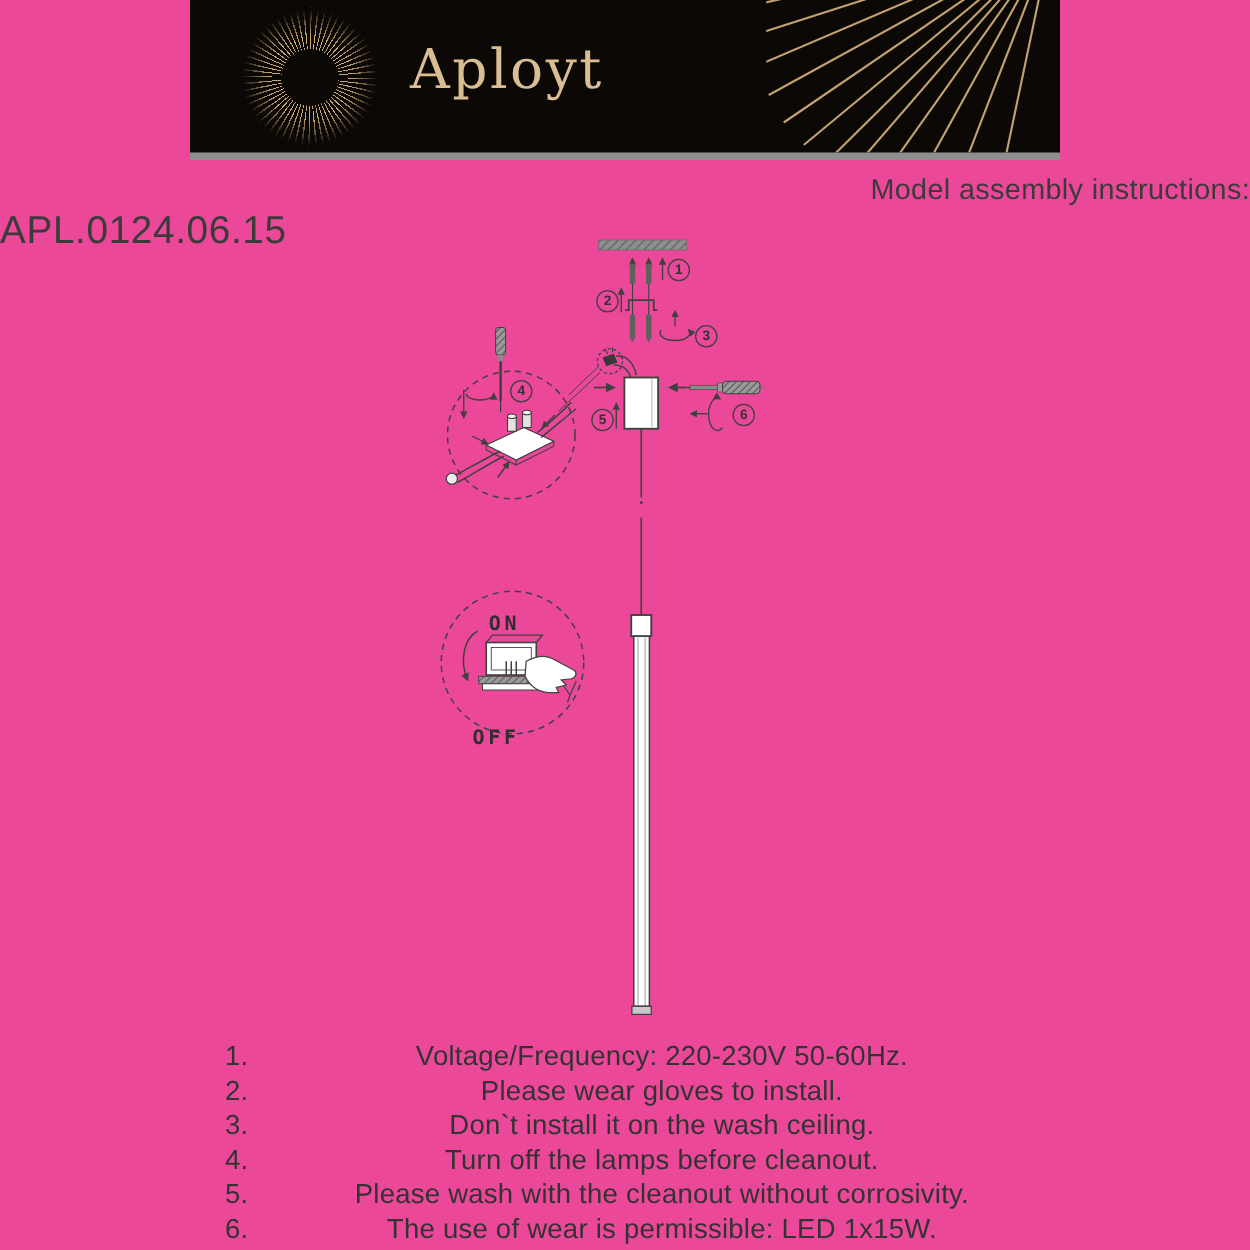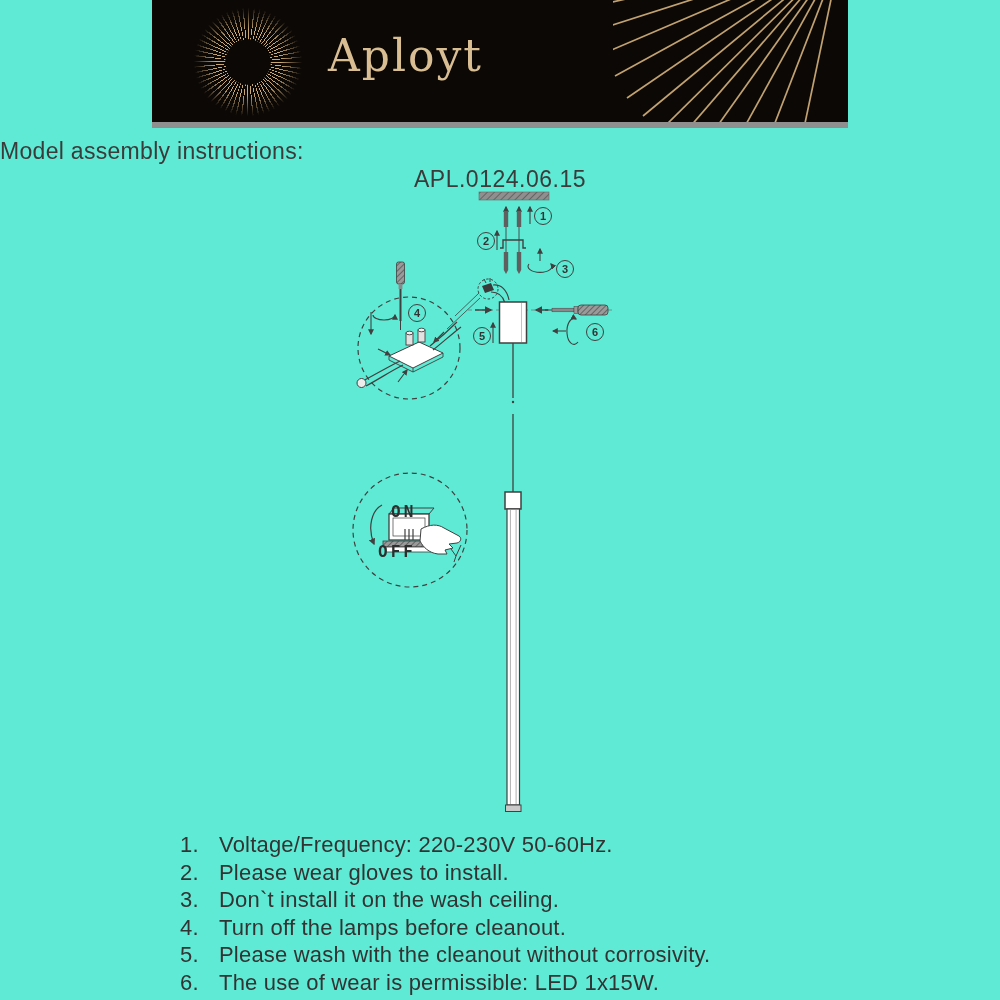--- a/index.html
+++ b/index.html
@@ -1,50 +1,50 @@
 <!DOCTYPE html>
 <html><head>
 <meta charset="utf-8">
 <style>
   html,body{margin:0;padding:0;background:#ffffff;}
-  .page{position:relative;width:1000px;height:1000px;background:#5eead4;overflow:hidden;
+  .page{position:relative;width:1000px;height:1000px;background:#ec4899;overflow:hidden;
         font-family:"Liberation Sans", sans-serif;color:#333;}
 
   
   .hdr{position:absolute;left:152px;top:0;width:696px;height:122px;background:#0b0805;
        border-bottom:6px solid #8f8f8f;overflow:hidden;}
   .sunburst{position:absolute;left:40px;top:6px;width:112px;height:112px;border-radius:50%;
        background:
          radial-gradient(closest-side,#0b0805 0%,#0b0805 40%,rgba(11,8,5,0) 41%),
          radial-gradient(closest-side,rgba(11,8,5,0) 0%,rgba(11,8,5,0) 58%,#0b0805 97%),
          repeating-conic-gradient(#c9a873 0deg 1.5deg,#0b0805 1.5deg 6deg);}
   .brand{position:absolute;left:176px;top:30px;font-family:"DejaVu Serif", serif;
        font-size:44px;font-weight:400;letter-spacing:2px;color:#d9bd93;}
   .rays{position:absolute;right:0;top:0;}
 
   
-  .title-1{position:absolute;left:0;top:138px;width:1000px;text-align:left;
+  .title-1{position:absolute;left:0;top:138px;width:1000px;text-align:right;
        font-size:23px;font-weight:500;color:#3b3b3b;letter-spacing:.3px;}
-  .title-2{position:absolute;left:0;top:166px;width:1000px;text-align:center;
-       font-size:23px;font-weight:500;color:#3b3b3b;letter-spacing:.5px;}
+  .title-2{position:absolute;left:0;top:166px;width:1000px;text-align:left;
+       font-size:31px;font-weight:500;color:#3b3b3b;letter-spacing:.5px;}
 
   
   .diagram{position:absolute;left:340px;top:185px;}
   .badge{position:absolute;width:16px;height:16px;border:1.4px solid #404040;border-radius:50%;
        font-size:11px;font-weight:700;color:#333;display:flex;align-items:center;justify-content:center;
        background:transparent;line-height:1;}
   .sw-label{position:absolute;font-family:"DejaVu Sans Mono", monospace;font-size:16px;
-       font-weight:700;letter-spacing:3px;color:#2e2e2e;margin-top:13px;}
+       font-weight:700;letter-spacing:3px;color:#2e2e2e;}
 
   
   .list{position:absolute;left:180px;top:831px;width:660px;font-size:22px;color:#333;
         letter-spacing:.2px;}
   .row{display:flex;height:27.6px;line-height:27.6px;}
   .row .num{width:39px;flex:0 0 39px;}
-  .row .txt{flex:1;white-space:nowrap;}
+  .row .txt{flex:1;white-space:nowrap;text-align:center;}
 </style>
 </head>
 <body>
 
 <div class="page">
 
   <div class="hdr">
     <div class="sunburst"></div>
     <div class="brand">Aployt</div>
     <svg class="rays" width="235" height="122" viewBox="0 0 235 122">
@@ -221,21 +221,21 @@
       <span>4</span>
     </div>
   <div class="badge" style="left:473px;top:327px;">
       <span>5</span>
     </div>
   <div class="badge" style="left:586px;top:323px;">
       <span>6</span>
     </div>
 
   <div class="sw-label" style="left:391px;top:489px;">ON</div>
-  <div class="sw-label" style="left:378px;top:529px;text-align:right;">OFF</div>
+  <div class="sw-label" style="left:378px;top:580px;text-align:right;">OFF</div>
 
   <div class="list">
     <div class="row">
       <span class="num">1.</span>
       <span class="txt">Voltage/Frequency: 220-230V 50-60Hz.</span>
     </div>
     <div class="row">
       <span class="num">2.</span>
       <span class="txt">Please wear gloves to install.</span>
     </div>

